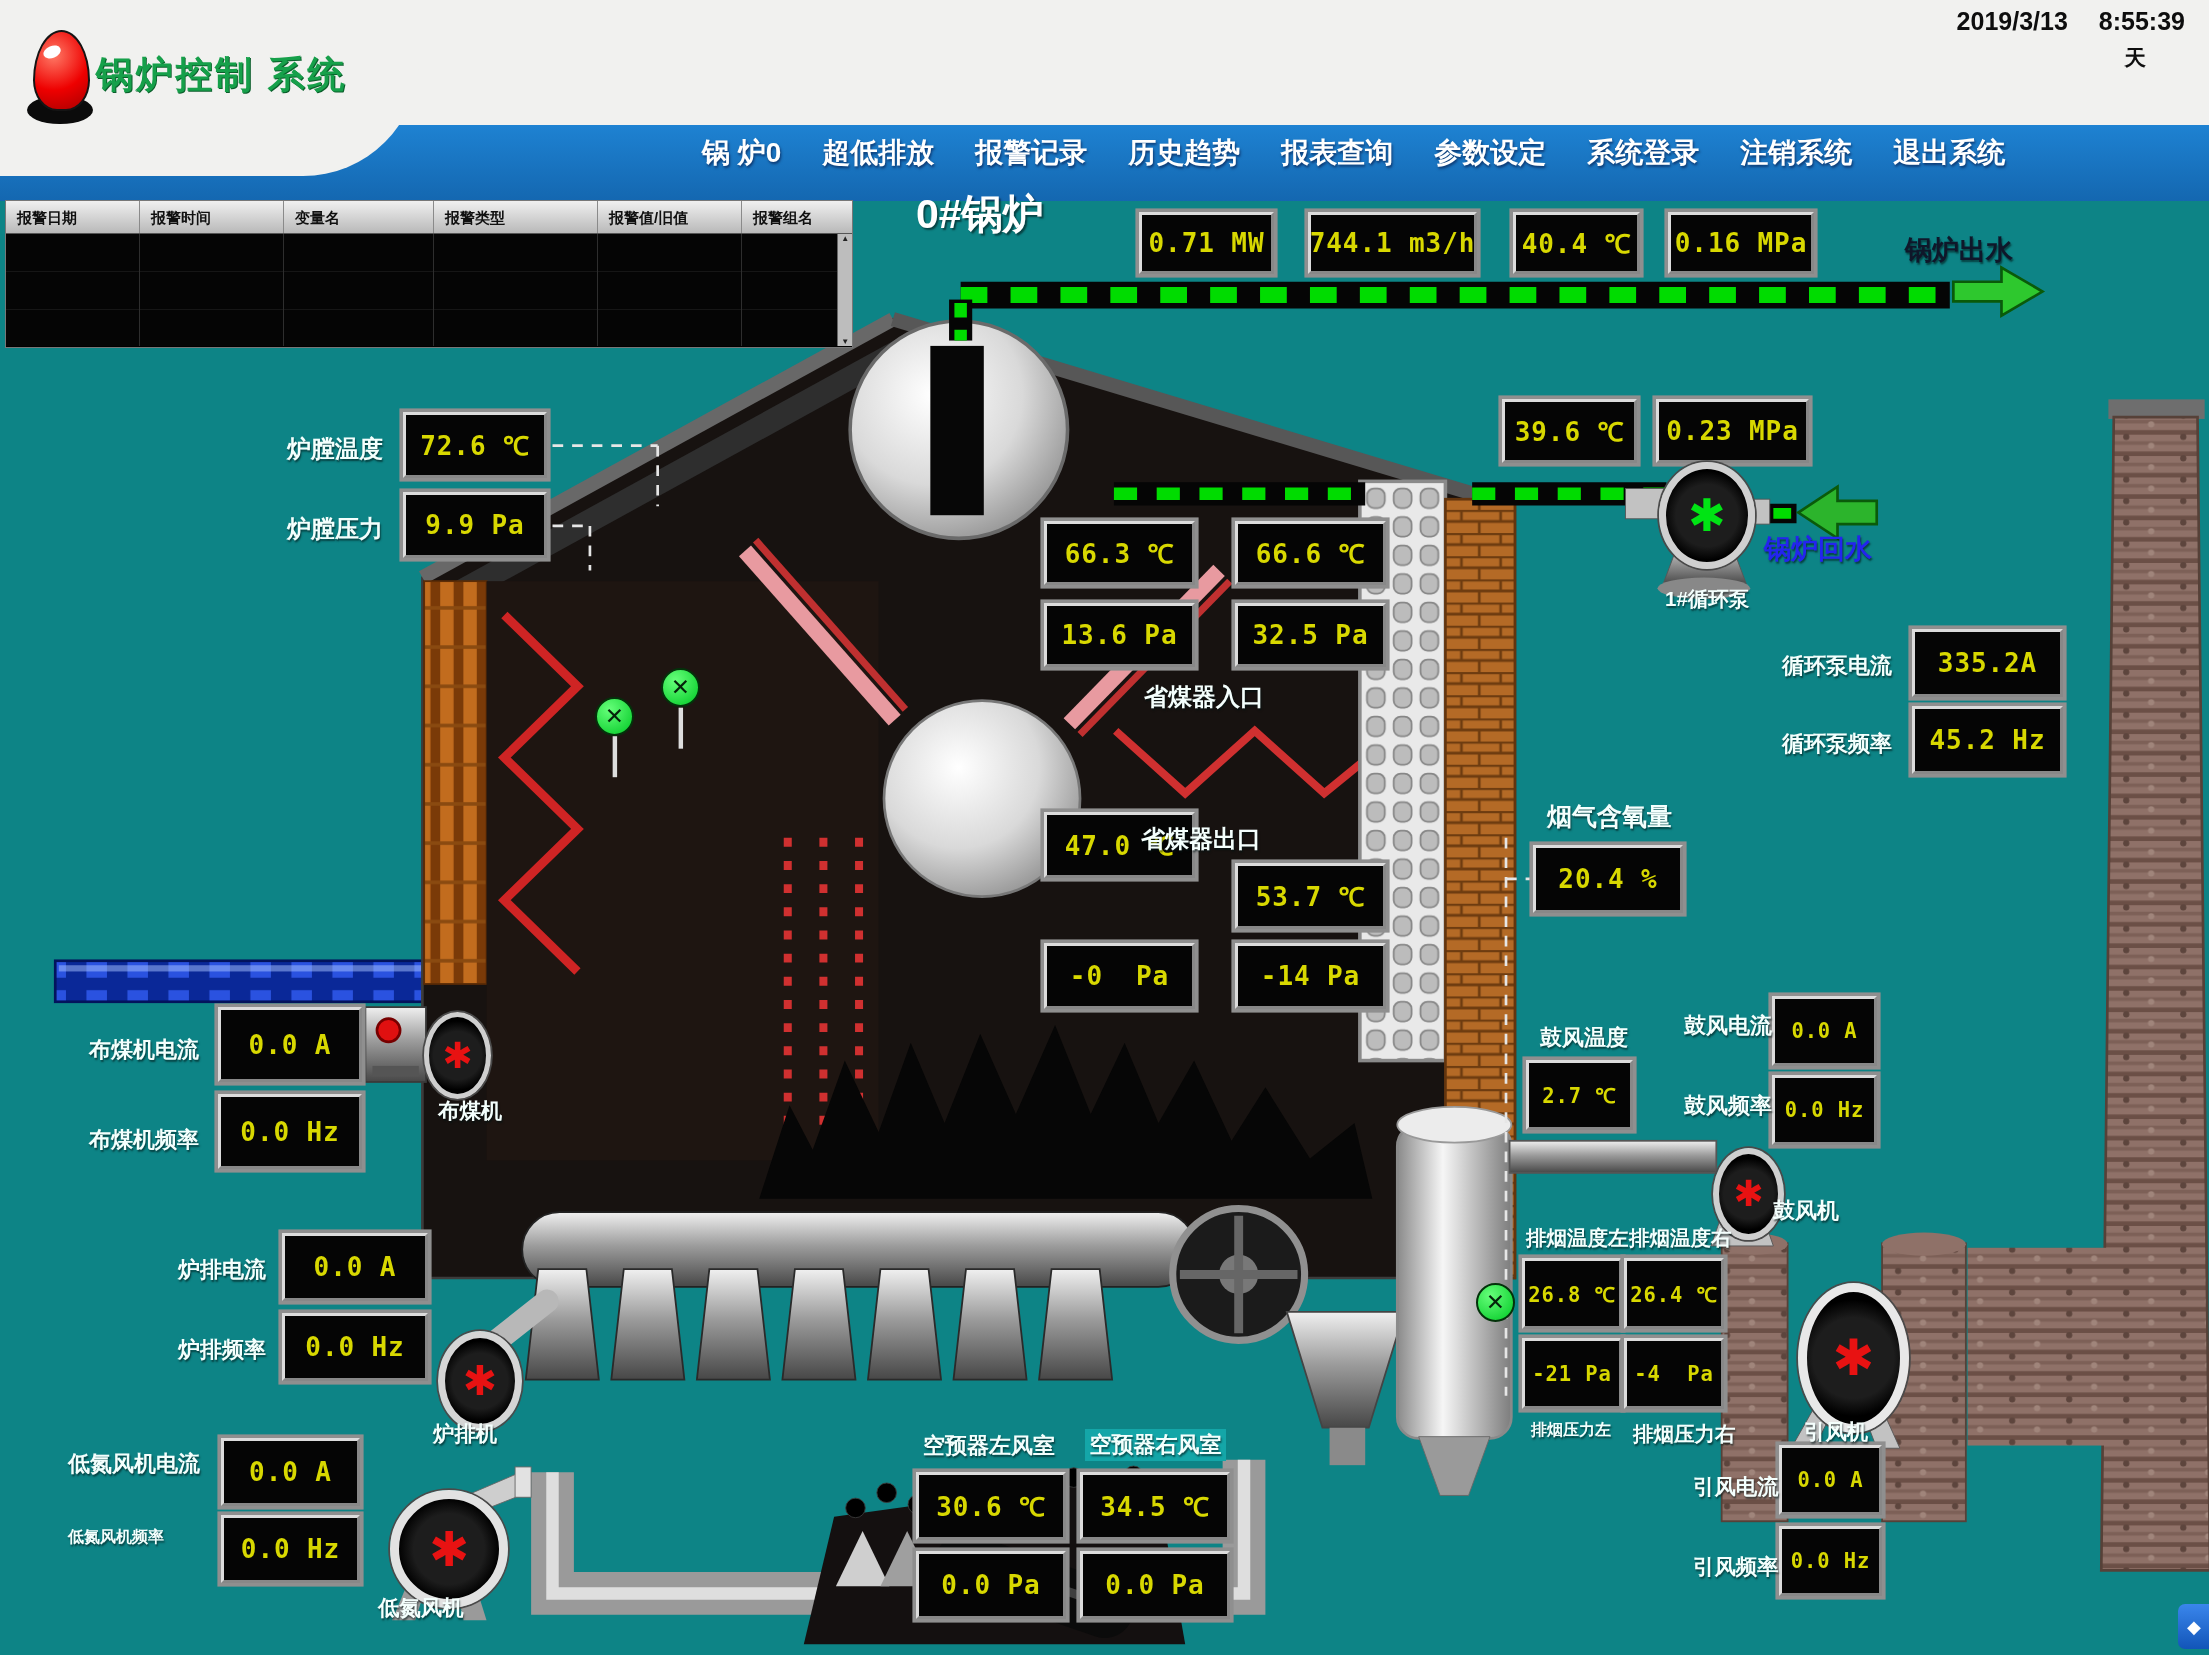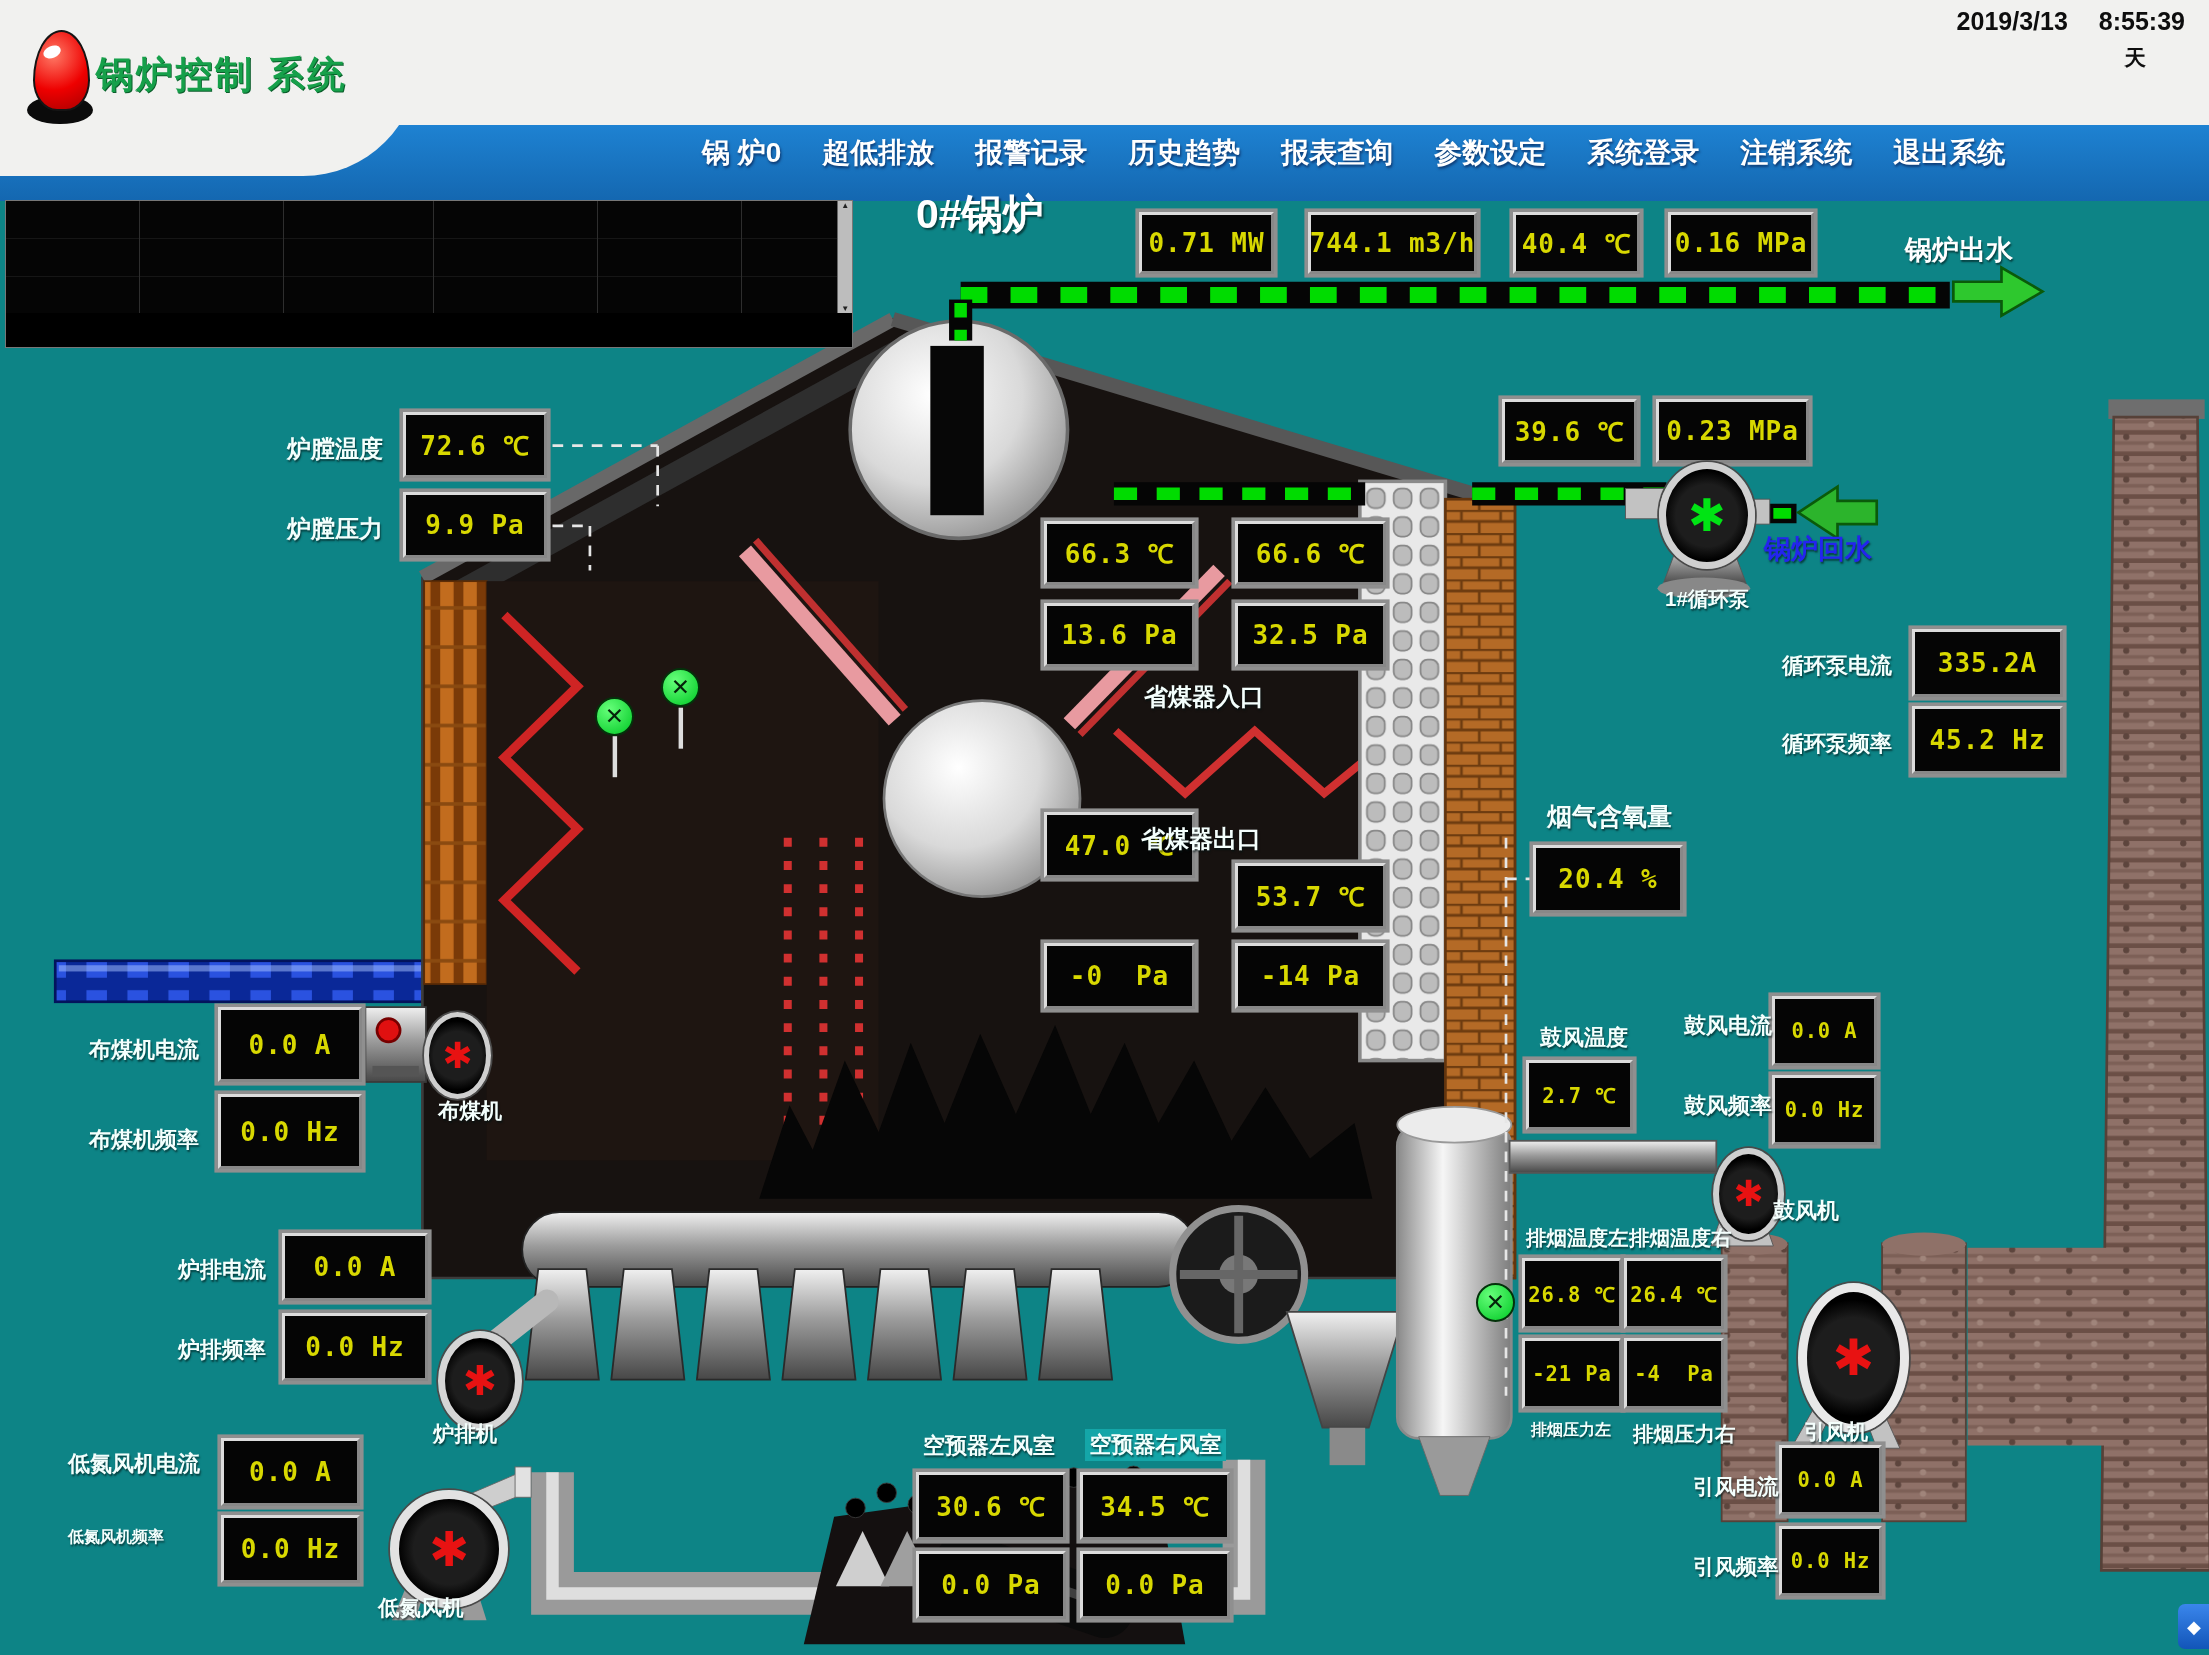--- a/index.html
+++ b/index.html
@@ -34,21 +34,21 @@
   .at-col{box-sizing:border-box;height:100%;border-right:0.9px solid #2e2e2e}
   .at-scroll{position:absolute;right:0;top:0;width:14.3px;height:112px;background:#bdbdbd;border-left:0.9px solid #666;
       display:flex;flex-direction:column;justify-content:space-between;align-items:center;font-size:8px;color:#222}
   
   .vb{z-index:5;box-sizing:border-box;background:#050505;border:3.6px outset #dcdcdc;box-shadow:0 0 0 3.6px #8f8f8f;
       display:flex;align-items:center;justify-content:center;white-space:pre;letter-spacing:0.9px;
       font-family:"DejaVu Sans Mono","Liberation Mono",monospace;font-weight:bold;color:#d8d800;font-size:26px}
   .vb.sm{font-size:20.5px}
   .wl{z-index:6;font-weight:bold;color:#f4fffd;white-space:nowrap;font-size:23px;
       text-shadow:0.9px 1.8px 1.8px rgba(0,18,18,.6)}
-  .red{color:#ffffff}.blue{color:#2424ee}
+  .red{color:#0f172a}.blue{color:#2424ee}
   .chip{background:#14a6a8;padding:0.9px 4.5px}
   .bigname{z-index:6;font-size:41px;font-weight:bold;color:#ffffff;text-shadow:1.8px 1.8px 1.8px rgba(0,0,0,.5);white-space:nowrap}
   
   .fan{z-index:5;border-radius:50%;background:radial-gradient(circle,#1d1d1d 50%,#000 72%);
       display:flex;align-items:center;justify-content:center;box-shadow:0 0 0 1.8px #4a4a4a;cursor:pointer}
   .fan span{font-family:"DejaVu Sans",sans-serif;color:#e81212;font-weight:bold;line-height:1}
   .fan.green span{color:#00e414}
   .valve{z-index:6;width:39px;height:39px;border-radius:50%;background:radial-gradient(circle at 35% 30%,#66ff7a,#00c824);
       border:2.7px solid #03320a;display:flex;align-items:center;justify-content:center;cursor:pointer;
       color:#04230a;font-size:23px;font-weight:bold;box-sizing:border-box}
@@ -236,20 +236,28 @@
 <line x1="764" y1="794" x2="764" y2="840" stroke="#ddd" stroke-width="5"></line>
 
 <path d="M620,500 H738 M738,500 V568 M620,590 H662 M662,590 V640" stroke="#e6e6e6" stroke-width="3" stroke-dasharray="12 10" fill="none"></path>
 <path d="M1690,940 V1566 M1690,986 H1718" stroke="#e6e6e6" stroke-width="3" stroke-dasharray="12 10" fill="none"></path>
 
 <polygon points="2192,316 2246,316 2246,300 2292,327 2246,354 2246,338 2192,338" fill="#2ec82e" stroke="#0a5a0a" stroke-width="3"></polygon>
 <polygon points="2106,562 2062,562 2062,546 2018,575 2062,604 2062,588 2106,588" fill="#2cb42c" stroke="#0a5a0a" stroke-width="3"></polygon>
 </svg>
 
 <div class="abs atable">
+  <div class="at-head">
+    <div class="at-hcell" style="width:134px">报警日期</div>
+    <div class="at-hcell" style="width:144px">报警时间</div>
+    <div class="at-hcell" style="width:150px">变量名</div>
+    <div class="at-hcell" style="width:164px">报警类型</div>
+    <div class="at-hcell" style="width:144px">报警值/旧值</div>
+    <div class="at-hcell" style="flex:1;border-right:none">报警组名</div>
+  </div>
   <div class="at-body">
     <div class="at-col" style="width:134px"></div>
     <div class="at-col" style="width:144px"></div>
     <div class="at-col" style="width:150px"></div>
     <div class="at-col" style="width:164px"></div>
     <div class="at-col" style="width:144px"></div>
     <div class="at-scroll">
       <span>▲</span>
       <span>▼</span>
     </div>

